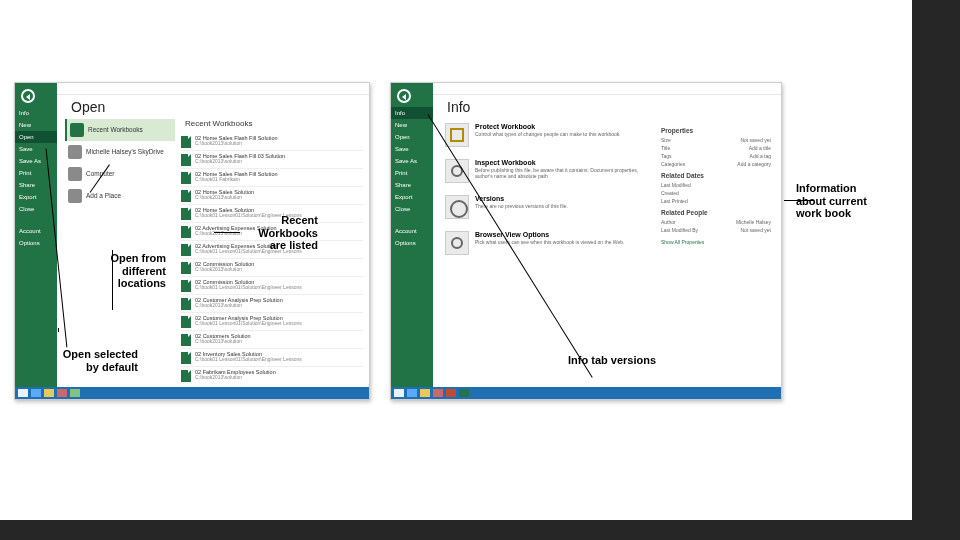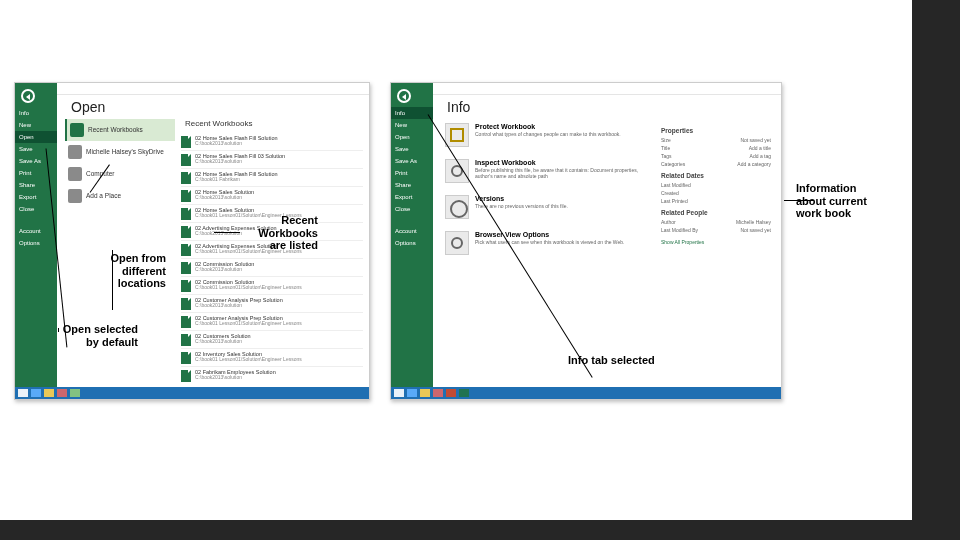--- a/index.html
+++ b/index.html
@@ -288,26 +288,26 @@
 Workbooks
 are listed</div>
   <div class="cline" style="left:240px; top:232px; width:26px; transform:rotate(180deg);"></div>
 
   <div class="callout" style="left:96px; top:252px; width:70px;">Open from
 different
 locations</div>
   <div class="cline" style="left:112px; top:250px; width:1px; height:60px;"></div>
   <div class="cline" style="left:90px; top:192px; width:34px; transform:rotate(-55deg);"></div>
 
-  <div class="callout" style="left:48px; top:323px; width:90px;">Open selected
+  <div class="callout" style="left:48px; top:348px; width:90px;">Open selected
 by default</div>
   <div class="cline" style="left:58px; top:328px; width:1px; height:4px;"></div>
   <div class="cline" style="left:46px; top:148px; width:200px; transform:rotate(84deg);"></div>
 
-  <div class="callout" style="left:568px; top:354px;">Info tab selected</div>
+  <div class="callout" style="left:568px; top:354px;">Info tab versions</div>
   <div class="cline" style="left:428px; top:114px; width:310px; transform:rotate(58deg);"></div>
 
   <div class="callout" style="left:796px; top:182px; width:78px; text-align:left;">Information
 about current
 work book</div>
   <div class="cline" style="left:784px; top:200px; width:30px;"></div>
 
 </div>
 
 </body></html>

